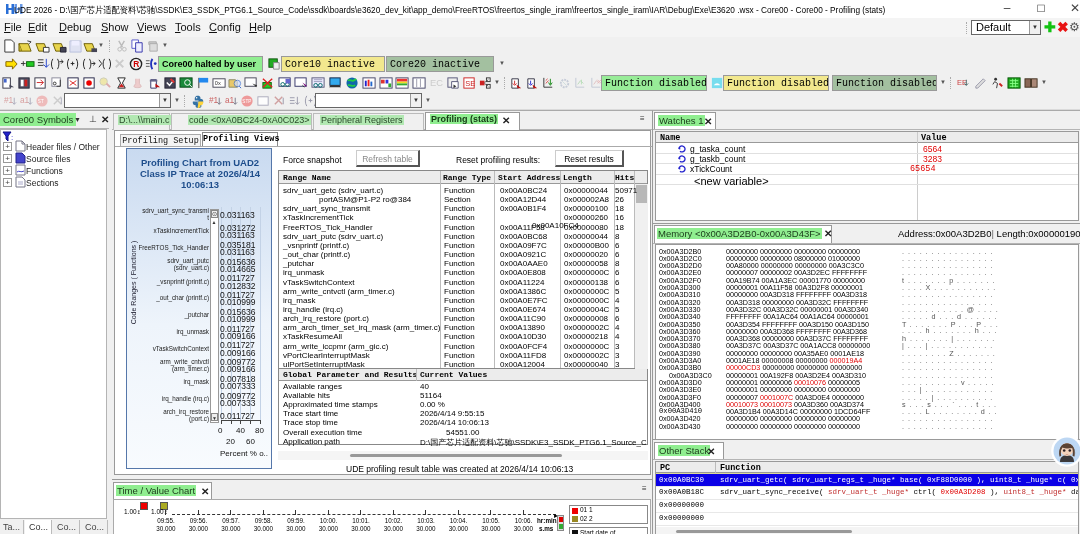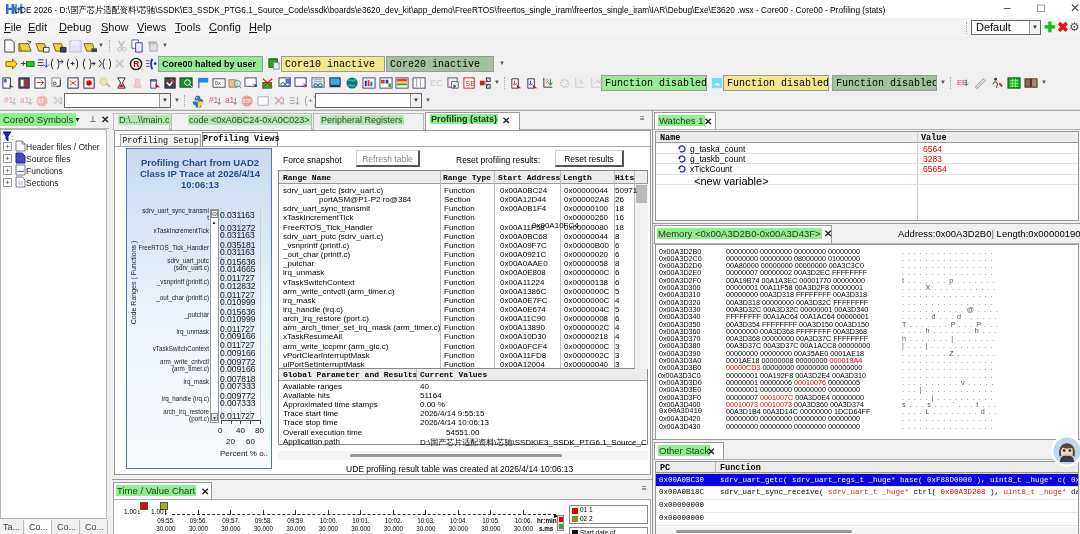--- a/index.html
+++ b/index.html
@@ -814,21 +814,21 @@
               <path d="M0.5 2.5L1 4.5 3 4" fill="#22c"></path>
             </svg>
 <div class="trow" style="left:34px;top:21.9px;font-size:8.5px;">g_taskb_count</div>
 <div class="trow red" style="left:267px;top:21.9px;font-size:8.5px;">3283</div>
 <div class="abs" style="left:0;top:31.2px;width:422px;height:1px;background:#e0e0e0;"></div>
 <svg class="abs" style="left:22px;top:33.3px" width="8" height="8" viewBox="0 0 8 8">
               <path d="M1 4a3 3 0 1 1 1 2.2" stroke="#22c" fill="none" stroke-width="1.3"></path>
               <path d="M0.5 2.5L1 4.5 3 4" fill="#22c"></path>
             </svg>
 <div class="trow" style="left:34px;top:32.3px;font-size:8.5px;">xTickCount</div>
-<div class="trow red" style="left:267px;top:32.3px;font-size:8.5px;">65654</div>
+<div class="trow red" style="left:254px;top:32.3px;font-size:8.5px;font-family:Liberation Mono, monospace;">65654</div>
 <div class="abs" style="left:0;top:41.6px;width:422px;height:1px;background:#e0e0e0;"></div>
 <div class="trow" style="left:38px;top:42.7px;font-size:11px;">&lt;new variable&gt;</div>
 <div class="abs" style="left:0;top:52.0px;width:422px;height:1px;background:#e0e0e0;"></div>
 </div>
     </div>
 
     <div class="abs" style="left:0;top:112px;width:428px;height:216px;border-top:1px solid #999;">
       <div class="abs" style="left:1px;top:1px;width:178px;height:18px;border:1px solid #999;border-bottom:none;background:#fff;"></div>
       <div class="abs ghl" style="left:4px;top:4px;font-size:9.5px;color:#1a3a1a;padding:0 1px;">Memory &lt;0x00A3D2B0-0x00A3D43F&gt;</div>
       <div class="abs xbt" style="left:171px;top:4px;">✕</div>
@@ -879,21 +879,21 @@
 <div class="mrow" style="left:246px;top:96.4px;letter-spacing:3.9px;color:#555;">|...|...........</div>
 <div class="mrow" style="left:3px;top:103.7px;">0x00A3D390</div>
 <div class="mrow" style="left:70px;top:103.7px;"><span>00000000</span> <span>00000000</span> <span>00A35AE0</span> <span>0001AE18</span></div>
 <div class="mrow" style="left:246px;top:103.7px;letter-spacing:3.9px;color:#555;">........Z.......</div>
 <div class="mrow" style="left:3px;top:111.0px;">0x00A3D3A0</div>
 <div class="mrow" style="left:70px;top:111.0px;"><span>0001AE18</span> <span>00000008</span> <span>00000000</span> <span class="red">000019A4</span></div>
 <div class="mrow" style="left:246px;top:111.0px;letter-spacing:3.9px;color:#555;">................</div>
 <div class="mrow" style="left:3px;top:118.3px;">0x00A3D3B0</div>
 <div class="mrow" style="left:70px;top:118.3px;"><span class="red">00000CD3</span> <span>00000000</span> <span>00000000</span> <span>00000000</span></div>
 <div class="mrow" style="left:246px;top:118.3px;letter-spacing:3.9px;color:#555;">................</div>
-<div class="mrow" style="left:2px;top:125.6px;">0x00A3D3C0</div>
+<div class="mrow" style="left:13px;top:125.6px;">0x00A3D3C0</div>
 <div class="mrow" style="left:70px;top:125.6px;"><span>00000001</span> <span>00A192F8</span> <span>00A3D2E4</span> <span>00A3D310</span></div>
 <div class="mrow" style="left:246px;top:125.6px;letter-spacing:3.9px;color:#555;">................</div>
 <div class="mrow" style="left:3px;top:132.9px;">0x00A3D3D0</div>
 <div class="mrow" style="left:70px;top:132.9px;"><span>00000001</span> <span>00000006</span> <span class="red">00010076</span> <span>00000005</span></div>
 <div class="mrow" style="left:246px;top:132.9px;letter-spacing:3.9px;color:#555;">..........v.....</div>
 <div class="mrow" style="left:3px;top:140.2px;">0x00A3D3E0</div>
 <div class="mrow" style="left:70px;top:140.2px;"><span>00000001</span> <span>00000000</span> <span>00000000</span> <span>00000000</span></div>
 <div class="mrow" style="left:246px;top:140.2px;letter-spacing:3.9px;color:#555;">...|............</div>
 <div class="mrow" style="left:3px;top:147.5px;">0x00A3D3F0</div>
 <div class="mrow" style="left:70px;top:147.5px;"><span>00000007</span> <span class="red">0001007C</span> <span>00A3D0E4</span> <span>00000000</span></div>

